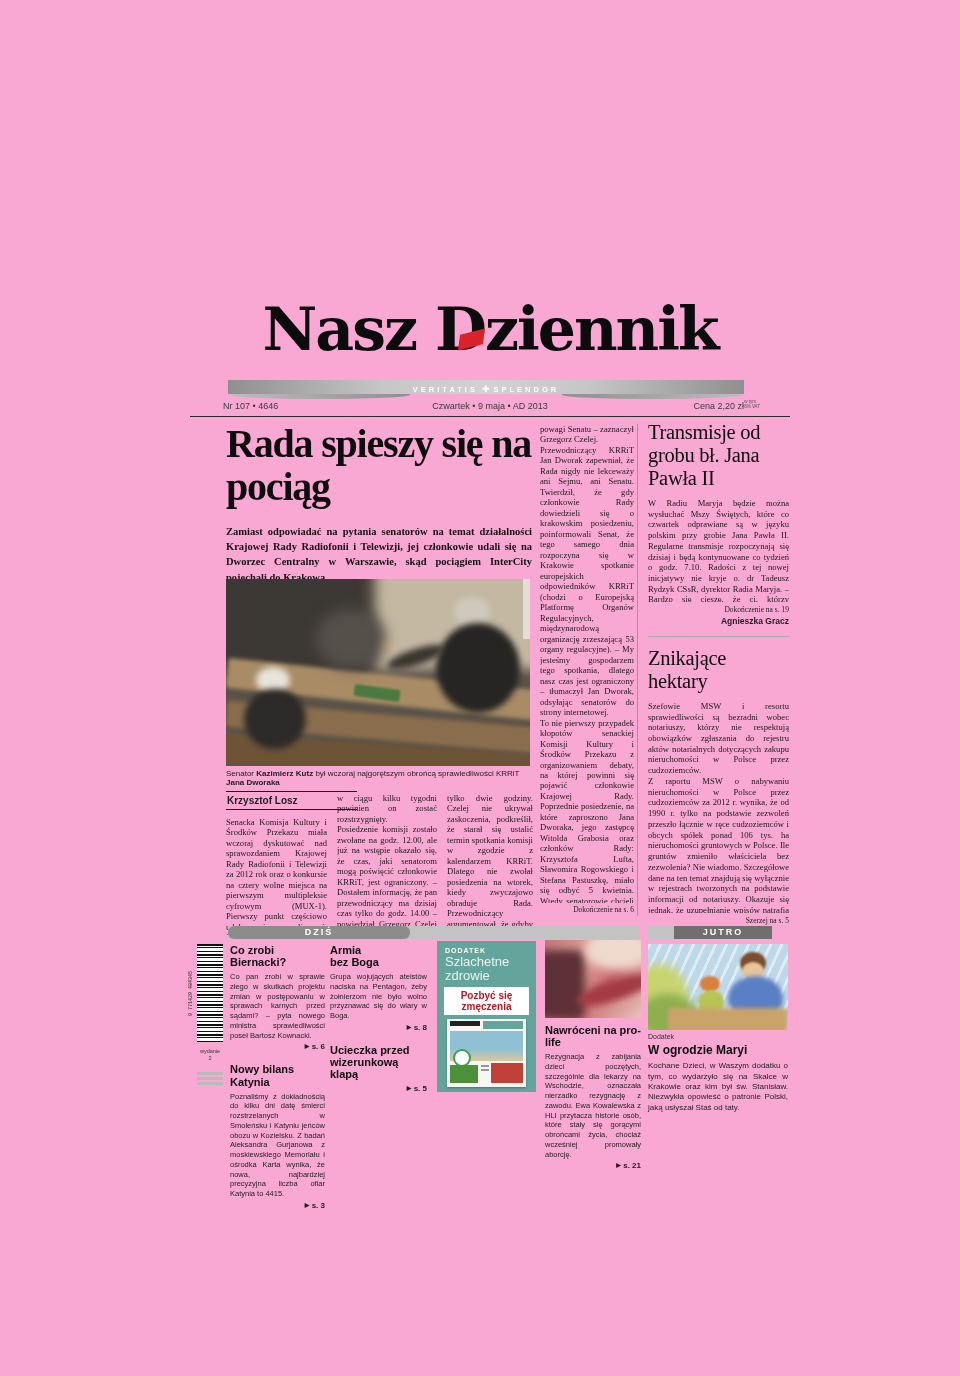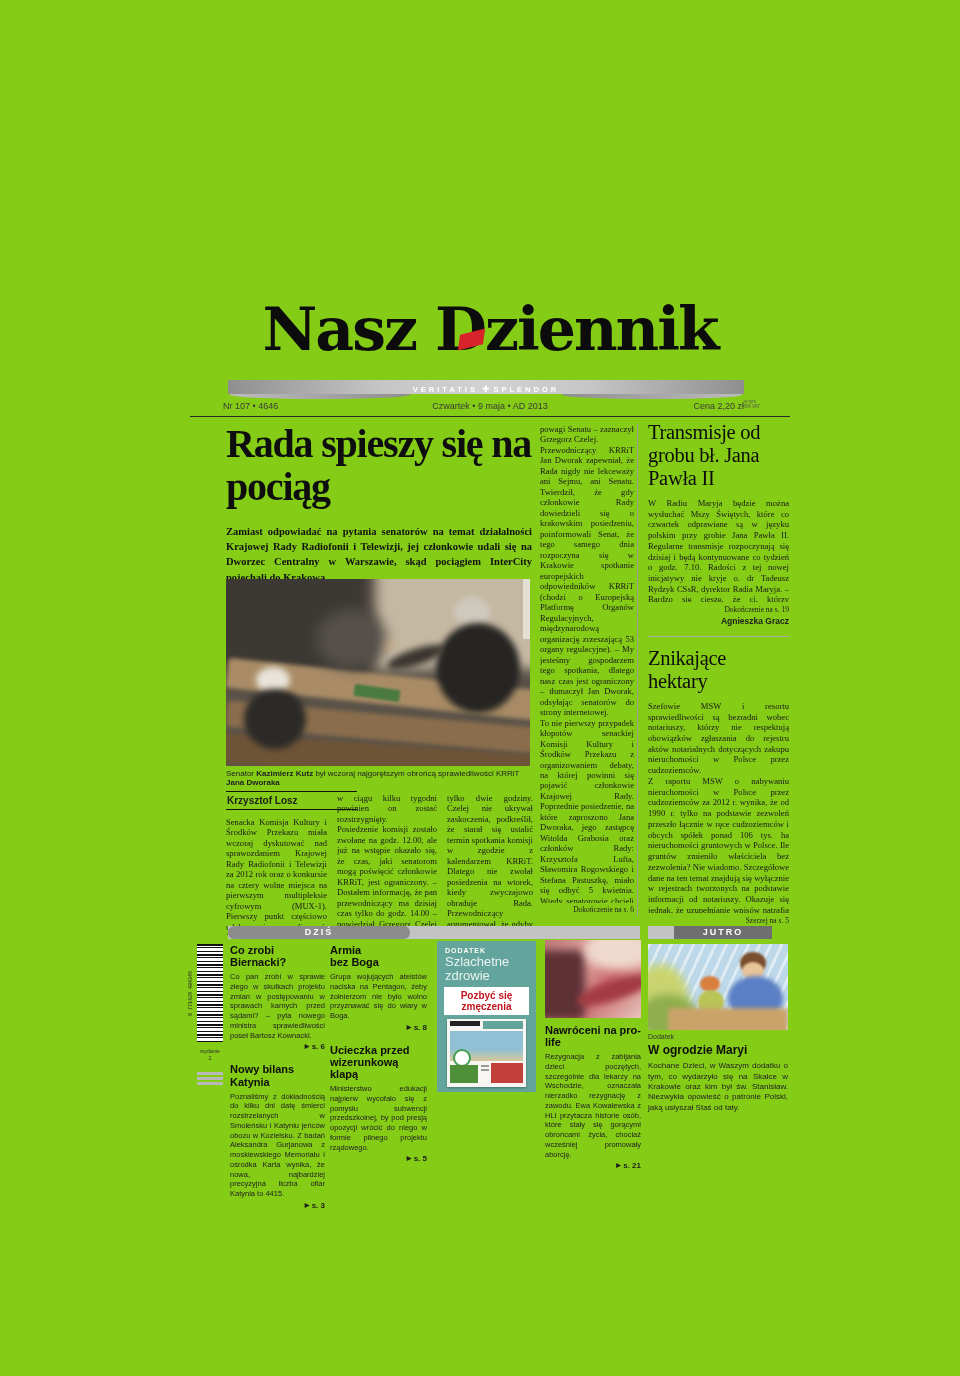--- a/index.html
+++ b/index.html
@@ -1,16 +1,16 @@
 <!DOCTYPE html>
 <html><head>
 <meta charset="utf-8">
 <style>
   html,body{margin:0;padding:0;background:#fff;}
-  #page{position:relative;width:960px;height:1376px;background:#84cc16;overflow:hidden;
+  #page{position:relative;width:960px;height:1376px;background:#f9a8d4;overflow:hidden;
         font-family:"Liberation Sans",sans-serif;color:#1d1d1d;}
   .abs{position:absolute;}
   .serif{font-family:"Liberation Serif",serif;}
   .pre{white-space:pre-line;}
   .just{text-align:justify;}
   
   #logo{left:190px;top:299px;width:600px;text-align:center;
         font-family:"DejaVu Serif",serif;font-weight:bold;font-size:60px;
         letter-spacing:-2px;color:#0c0c0c;line-height:1;}
   #logo-flag{left:459px;top:332px;width:25px;height:15px;background:#d8232a;
@@ -197,21 +197,20 @@
   <div id="tcolB" class="abs tcol">
     <div class="teaser">
       <div class="t-title pre">Armia
 bez Boga</div>
       <div class="t-body just">Grupa wojujących ateistów naciska na Pentagon, żeby żołnierzom nie było wolno przyznawać się do wiary w Boga.</div>
       <div class="t-page"><span class="arr">▶</span> <span>s. 8</span></div>
     </div>
     <div class="teaser">
       <div class="t-title pre">Ucieczka przed
 wizerunkową klapą</div>
-      <div class="t-body just">Ministerstwo edukacji najpierw wycofało się z pomysłu subwencji przedszkolnej, by pod presją opozycji wrócić do niego w formie pilnego projektu rządowego.</div>
       <div class="t-page"><span class="arr">▶</span> <span>s. 5</span></div>
     </div>
   </div>
 
   <div id="dodatek" class="abs">
     <div class="label">DODATEK</div>
     <div class="name">Szlachetne zdrowie</div>
     <div class="hl-box">
       <div class="hl pre">Pozbyć się
 zmęczenia</div>

